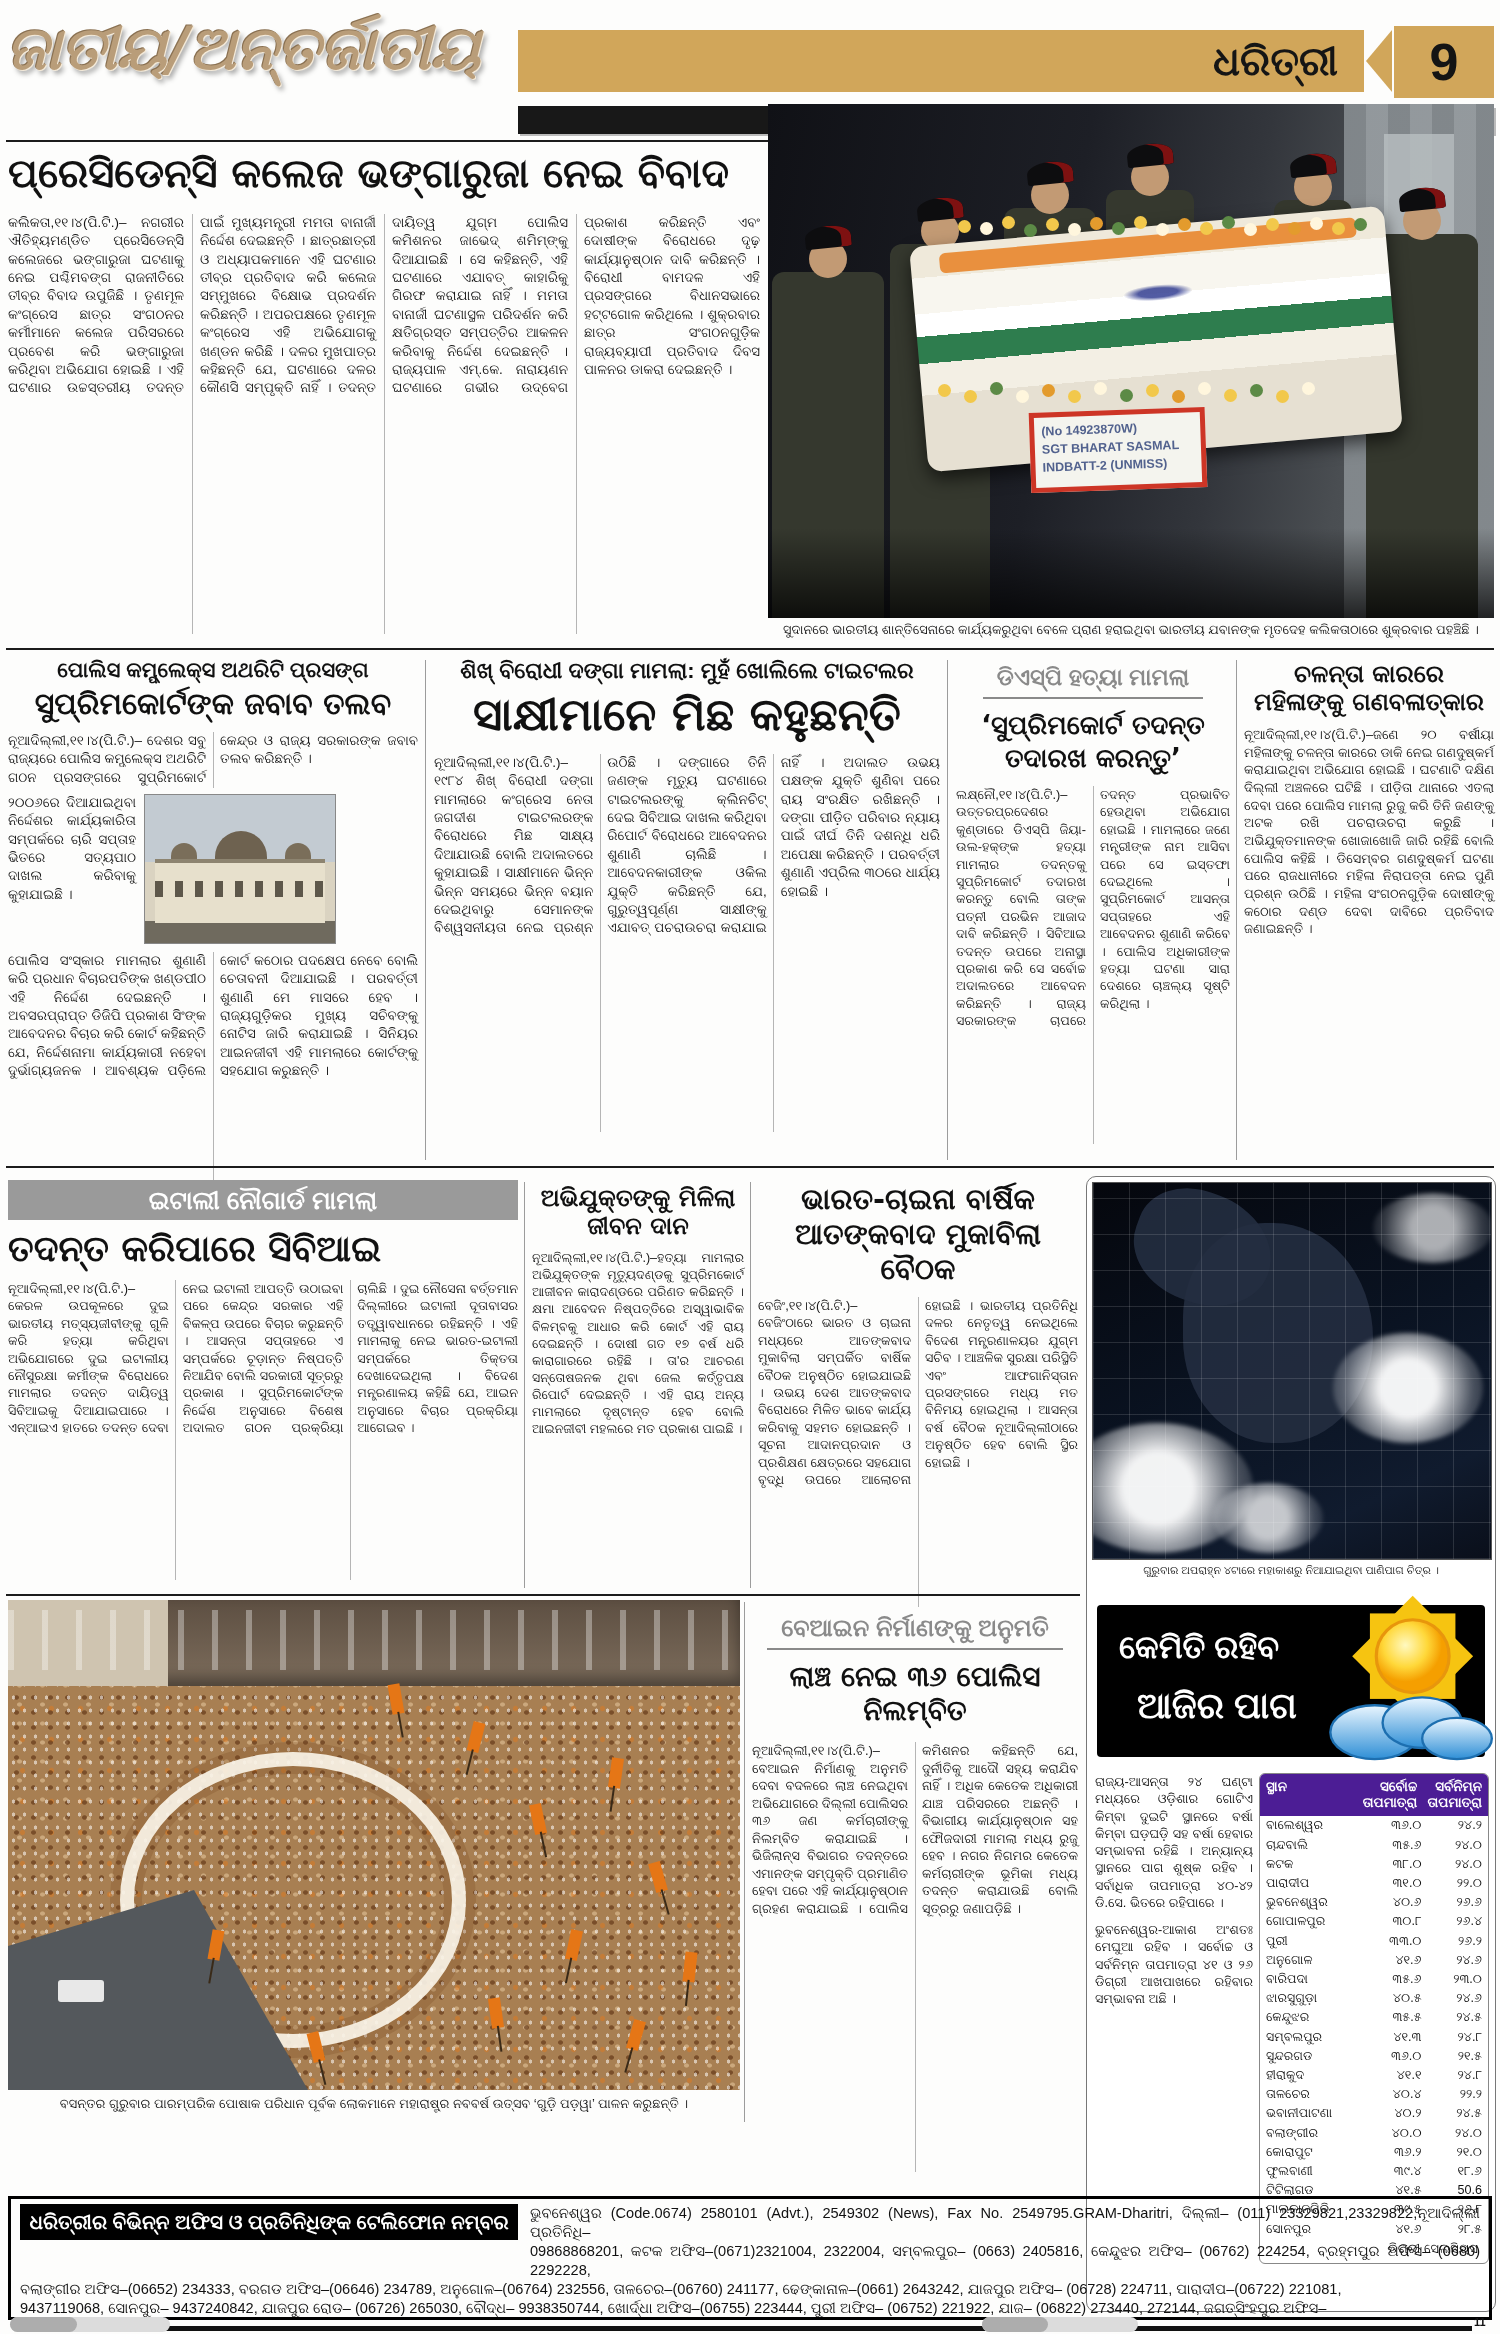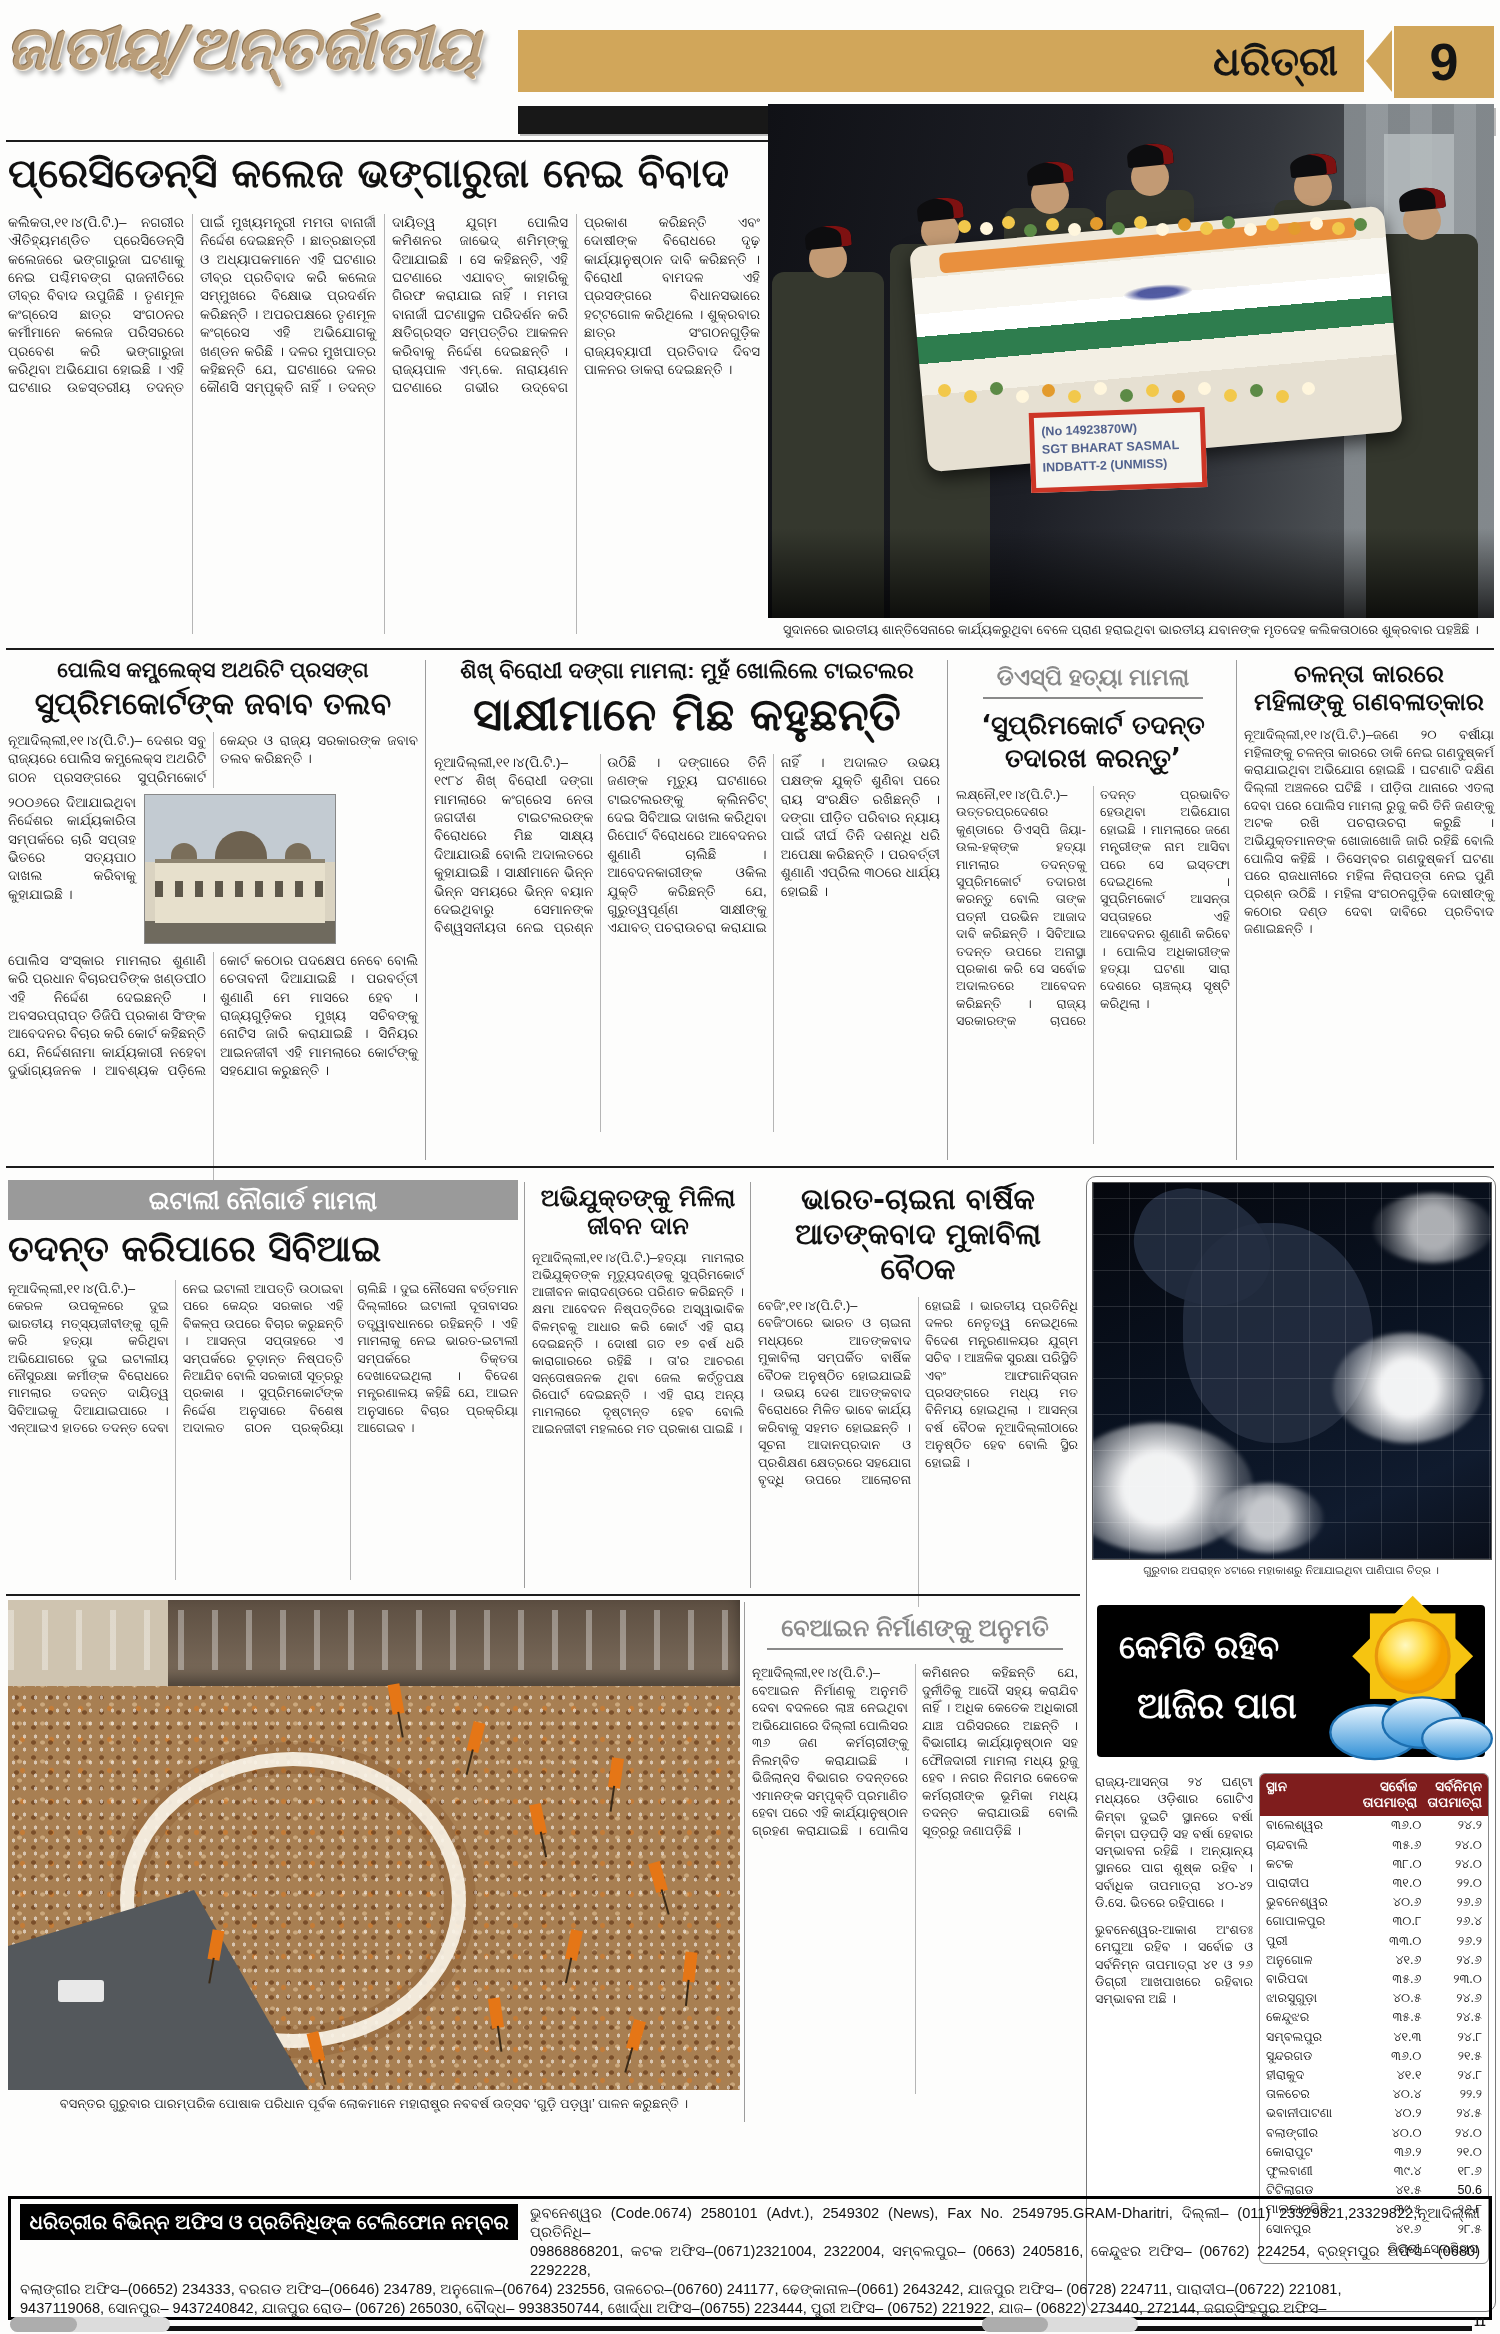--- a/index.html
+++ b/index.html
@@ -101,21 +101,21 @@
   .satcap{position:absolute;left:6px;top:386px;width:396px;font-size:11px;text-align:center;line-height:1.3;}
   
   .wxhead{position:absolute;left:10px;top:428px;width:388px;height:152px;background:#000;border-radius:4px;}
   .wxhead .t1{position:absolute;left:22px;top:24px;color:#fff;font-size:32px;font-weight:bold;}
   .wxhead .t2{position:absolute;left:40px;top:80px;color:#fff;font-size:36px;font-weight:bold;}
   .wxicon{position:absolute;right:-10px;top:-16px;width:190px;height:185px;}
   .wxrow{position:absolute;left:8px;top:596px;width:394px;display:flex;}
   .wxparas{width:164px;font-size:12.8px;line-height:1.35;text-align:justify;padding-right:6px;box-sizing:border-box;}
   .wxparas p{margin:0 0 10px;}
   .wxtable{width:228px;border:1px solid #888;border-radius:6px;overflow:hidden;background:#fff;}
-  .wxth{background:#7f1d1d;color:#fff;font-weight:bold;font-size:13.5px;display:flex;padding:5px 6px;line-height:1.2;}
+  .wxth{background:#4c1d95;color:#fff;font-weight:bold;font-size:13.5px;display:flex;padding:5px 6px;line-height:1.2;}
   .wxth span:nth-child(1){width:38%;}
   .wxth span:nth-child(2){width:32%;text-align:right;}
   .wxth span:nth-child(3){width:30%;text-align:right;}
   .wrow{display:flex;font-size:12.6px;line-height:19.2px;padding:0 6px;}
   .wrow span:nth-child(1){width:44%;white-space:nowrap;overflow:hidden;}
   .wrow span:nth-child(2){width:28%;text-align:right;}
   .wrow span:nth-child(3){width:28%;text-align:right;}
   .wfoot{font-size:13px;text-align:right;padding:2px 10px 6px;}
   
   .proc{left:8px;top:1600px;width:732px;height:490px;overflow:hidden;position:absolute;
@@ -468,20 +468,21 @@
     <div class="flag f8"></div>
     <div class="flag f9"></div>
     <div class="flag f10"></div>
     <div class="flag f11"></div>
   </div>
   <div class="abs caption" style="left:8px;top:2096px;width:732px;">ବସନ୍ତର ଗୁରୁବାର ପାରମ୍ପରିକ ପୋଷାକ ପରିଧାନ ପୂର୍ବକ ଲୋକମାନେ ମହାରାଷ୍ଟ୍ର ନବବର୍ଷ ଉତ୍ସବ ‘ଗୁଡ଼ି ପଡ଼ୱା’ ପାଳନ କରୁଛନ୍ତି ।</div>
   <div class="abs vrule" style="left:744px;top:1602px;height:520px;"></div>
 
   <div class="abs" style="left:752px;top:1614px;width:326px;">
     <div class="gkick" style="font-size:24px;"><span class="ul">ବେଆଇନ ନିର୍ମାଣଙ୍କୁ ଅନୁମତି</span></div>
+    <div class="headline" style="font-size:28px;margin-top:10px;">ଲାଞ୍ଚ ନେଇ ୩୬ ପୋଲିସ ନିଲମ୍ବିତ</div>
     <div class="body cols2" style="margin-top:14px;height:430px;font-size:12.9px;">ନୂଆଦିଲ୍ଲୀ,୧୧।୪(ପି.ଟି.)–ବେଆଇନ ନିର୍ମାଣକୁ ଅନୁମତି ଦେବା ବଦଳରେ ଲାଞ୍ଚ ନେଇଥିବା ଅଭିଯୋଗରେ ଦିଲ୍ଲୀ ପୋଲିସର ୩୬ ଜଣ କର୍ମଚାରୀଙ୍କୁ ନିଲମ୍ବିତ କରାଯାଇଛି । ଭିଜିଲାନ୍ସ ବିଭାଗର ତଦନ୍ତରେ ଏମାନଙ୍କ ସମ୍ପୃକ୍ତି ପ୍ରମାଣିତ ହେବା ପରେ ଏହି କାର୍ଯ୍ୟାନୁଷ୍ଠାନ ଗ୍ରହଣ କରାଯାଇଛି । ପୋଲିସ କମିଶନର କହିଛନ୍ତି ଯେ, ଦୁର୍ନୀତିକୁ ଆଦୌ ସହ୍ୟ କରାଯିବ ନାହିଁ । ଅଧିକ କେତେକ ଅଧିକାରୀ ଯାଞ୍ଚ ପରିସରରେ ଅଛନ୍ତି । ବିଭାଗୀୟ କାର୍ଯ୍ୟାନୁଷ୍ଠାନ ସହ ଫୌଜଦାରୀ ମାମଲା ମଧ୍ୟ ରୁଜୁ ହେବ । ନଗର ନିଗମର କେତେକ କର୍ମଚାରୀଙ୍କ ଭୂମିକା ମଧ୍ୟ ତଦନ୍ତ କରାଯାଉଛି ବୋଲି ସୂତ୍ରରୁ ଜଣାପଡ଼ିଛି ।</div>
   </div>
 
   <div class="abs phonebox">
     <div class="phead">ଧରିତ୍ରୀର ବିଭିନ୍ନ ଅଫିସ ଓ ପ୍ରତିନିଧିଙ୍କ ଟେଲିଫୋନ ନମ୍ବର</div>
     <div class="pl indent">ଭୁବନେଶ୍ୱର (Code.0674) 2580101 (Advt.), 2549302 (News), Fax No. 2549795.GRAM-Dharitri, ଦିଲ୍ଲୀ– (011) 23329821,23329822,ନୂଆଦିଲ୍ଲୀ ପ୍ରତିନିଧି–</div>
     <div class="pl indent">09868868201, କଟକ ଅଫିସ–(0671)2321004, 2322004, ସମ୍ବଲପୁର– (0663) 2405816, କେନ୍ଦୁଝର ଅଫିସ– (06762) 224254, ବ୍ରହ୍ମପୁର ଅଫିସ– (0680) 2292228,</div>
     <div class="pl">ବଲାଙ୍ଗୀର ଅଫିସ–(06652) 234333, ବରଗଡ ଅଫିସ–(06646) 234789, ଅନୁଗୋଳ–(06764) 232556, ତାଳଚେର–(06760) 241177, ଢେଙ୍କାନାଳ–(0661) 2643242, ଯାଜପୁର ଅଫିସ– (06728) 224711, ପାରାଦୀପ–(06722) 221081,</div>
     <div class="pl">9437119068, ସୋନପୁର– 9437240842, ଯାଜପୁର ରୋଡ– (06726) 265030, ବୌଦ୍ଧ– 9938350744, ଖୋର୍ଦ୍ଧା ଅଫିସ–(06755) 223444, ପୁରୀ ଅଫିସ– (06752) 221922, ଯାଜ– (06822) 273440, 272144, ଜଗତ୍‌ସିଂହପୁର ଅଫିସ–</div>
 

